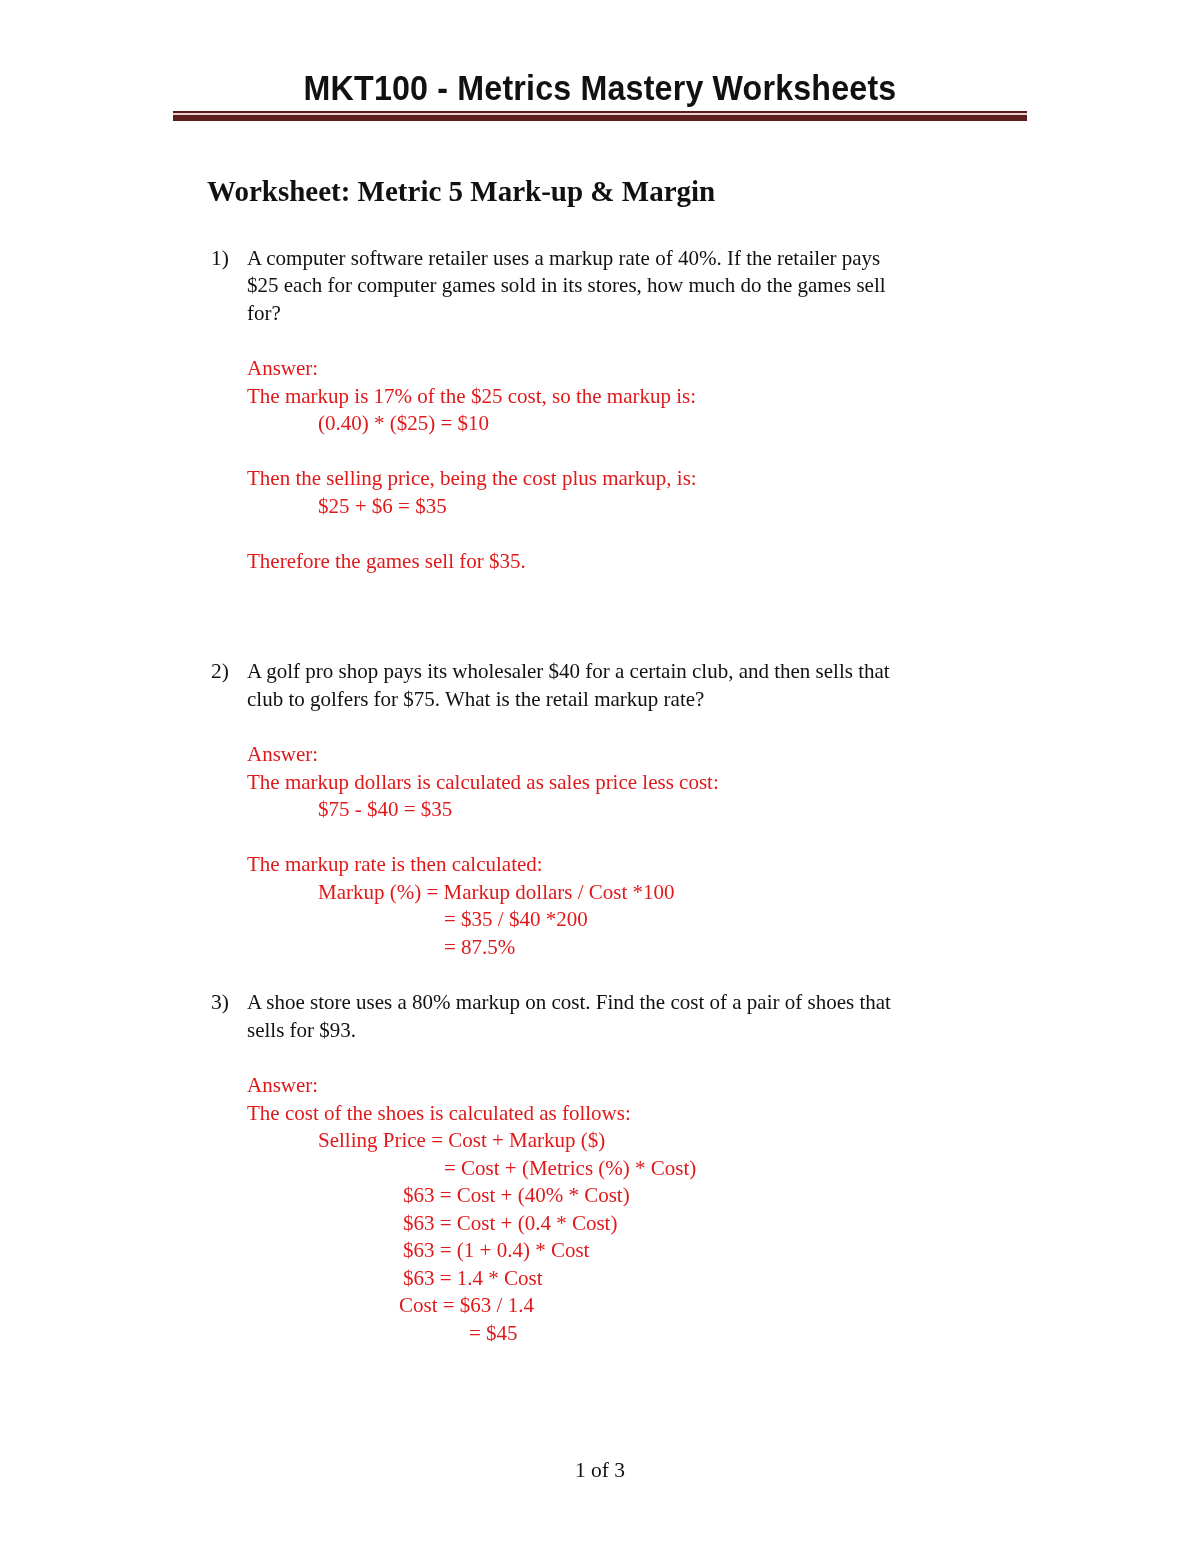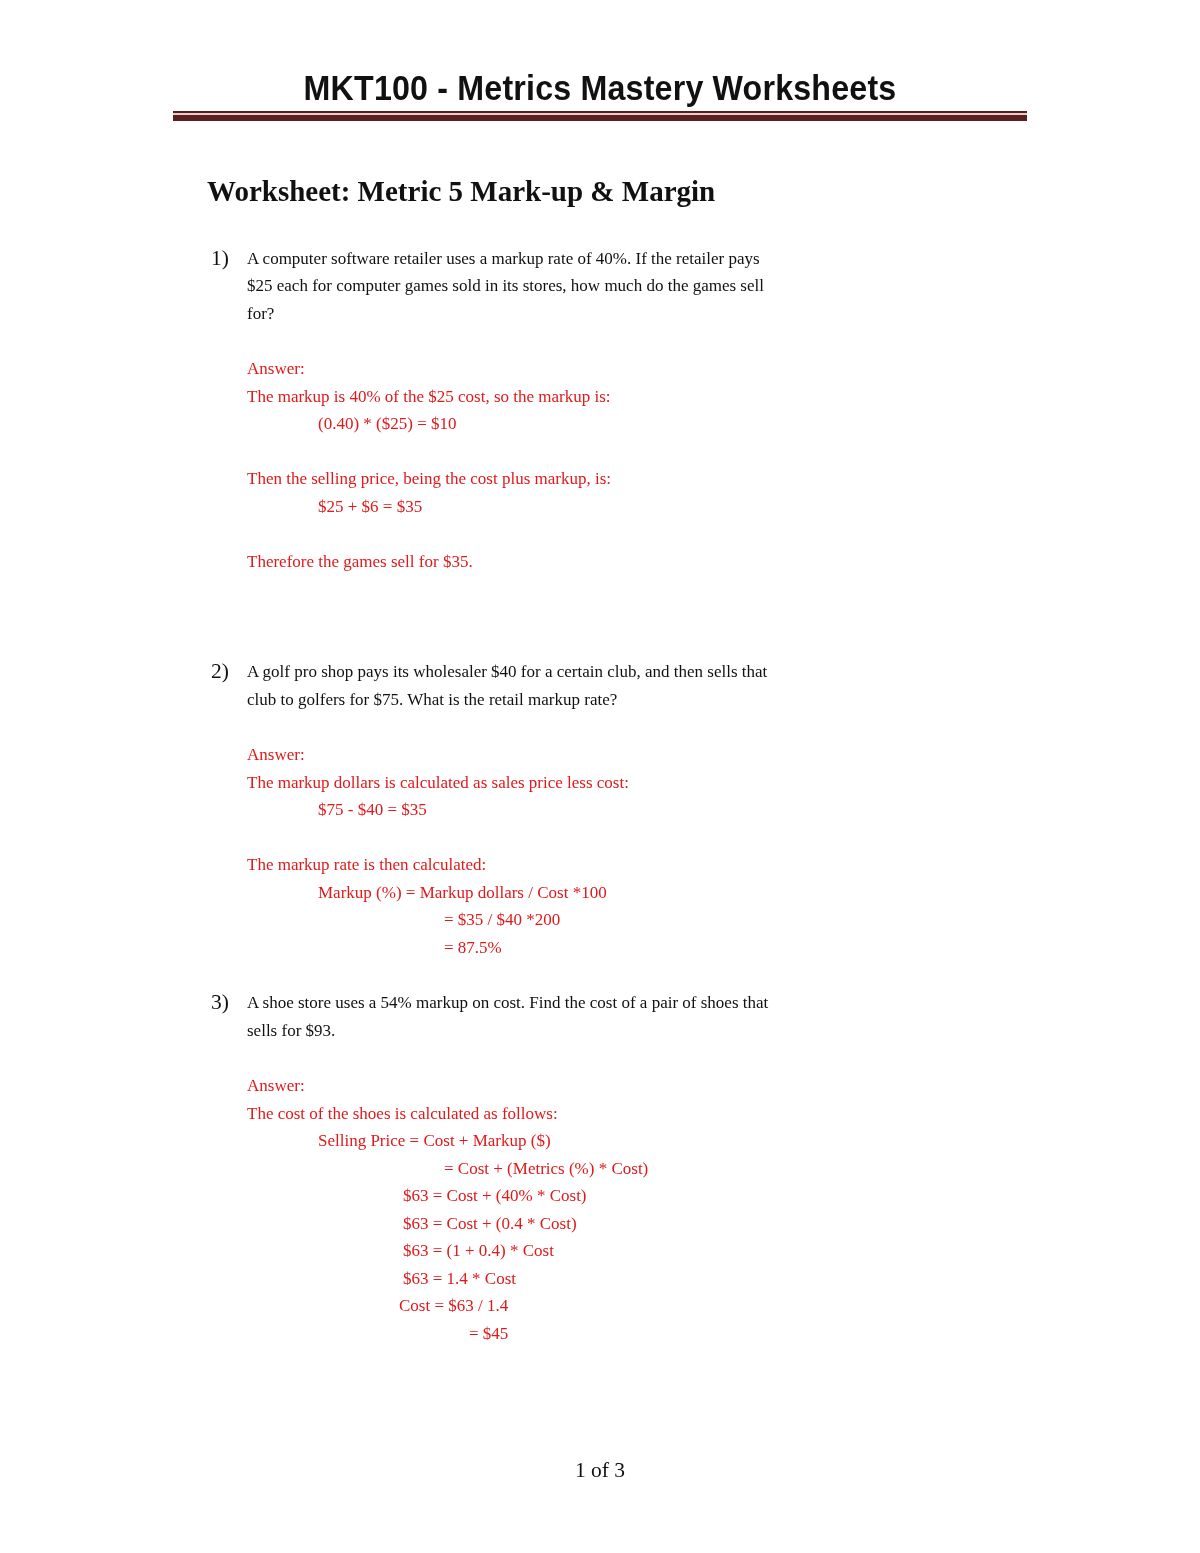--- a/index.html
+++ b/index.html
@@ -45,21 +45,21 @@
       left: 177px;
       top: 175px;
       font-family: "Liberation Serif", "DejaVu Serif", serif;
       font-weight: bold;
       font-size: 29px;
       color: #111;
       margin-left: 30px;
     }
     .line {
       position: absolute;
-      font-size: 17px;
+      font-size: 21px;
       line-height: 27.5px;
       white-space: nowrap;
     }
     .q { color: #111111; }
     .a { color: #e0191b; }
     .num { position: absolute; left: 211px; font-size: 21.5px; line-height: 27.5px; color: #111; }
     .footer {
       position: absolute;
       left: 0; right: 0;
       top: 1458px;
@@ -80,21 +80,21 @@
 
 <div class="ws-title">Worksheet: Metric 5 Mark-up &amp; Margin</div>
 
 <div>
   <span class="num" style="top:245px;">1)</span>
   <div class="line q" style="left:247px; top:245px;">A computer software retailer uses a markup rate of 40%. If the retailer pays</div>
   <div class="line q" style="left:247px; top:272px;">$25 each for computer games sold in its stores, how much do the games sell</div>
   <div class="line q" style="left:247px; top:300px;">for?</div>
 
   <div class="line a" style="left:247px; top:355px;">Answer:</div>
-  <div class="line a" style="left:247px; top:383px;">The markup is 40% of the $25 cost, so the markup is:</div>
+  <div class="line a" style="left:247px; top:383px;">The markup is 17% of the $25 cost, so the markup is:</div>
   <div class="line a" style="left:318px; top:410px;">(0.40) * ($25) = $10</div>
   <div class="line a" style="left:247px; top:465px;">Then the selling price, being the cost plus markup, is:</div>
   <div class="line a" style="left:318px; top:493px;">$25 + $6 = $35</div>
   <div class="line a" style="left:247px; top:548px;">Therefore the games sell for $35.</div>
 </div>
 
 <div>
   <span class="num" style="top:658px;">2)</span>
   <div class="line q" style="left:247px; top:658px;">A golf pro shop pays its wholesaler $40 for a certain club, and then sells that</div>
   <div class="line q" style="left:247px; top:686px;">club to golfers for $75. What is the retail markup rate?</div>
@@ -103,21 +103,21 @@
   <div class="line a" style="left:247px; top:769px;text-align:right;">The markup dollars is calculated as sales price less cost:</div>
   <div class="line a" style="left:318px; top:796px;">$75 - $40 = $35</div>
   <div class="line a" style="left:247px; top:851px;">The markup rate is then calculated:</div>
   <div class="line a" style="left:318px; top:879px;">Markup (%) = Markup dollars / Cost *100</div>
   <div class="line a" style="left:444px; top:906px;">= $35 / $40 *200</div>
   <div class="line a" style="left:444px; top:934px;">= 87.5%</div>
 </div>
 
 <div>
   <span class="num" style="top:989px;">3)</span>
-  <div class="line q" style="left:247px; top:989px;">A shoe store uses a 54% markup on cost. Find the cost of a pair of shoes that</div>
+  <div class="line q" style="left:247px; top:989px;">A shoe store uses a 80% markup on cost. Find the cost of a pair of shoes that</div>
   <div class="line q" style="left:247px; top:1017px;">sells for $93.</div>
 
   <div class="line a" style="left:247px; top:1072px;">Answer:</div>
   <div class="line a" style="left:247px; top:1100px;">The cost of the shoes is calculated as follows:</div>
   <div class="line a" style="left:318px; top:1127px;">Selling Price = Cost + Markup ($)</div>
   <div class="line a" style="left:444px; top:1155px;">= Cost + (Metrics (%) * Cost)</div>
   <div class="line a" style="left:403px; top:1182px;">$63 = Cost + (40% * Cost)</div>
   <div class="line a" style="left:403px; top:1210px;">$63 = Cost + (0.4 * Cost)</div>
   <div class="line a" style="left:403px; top:1237px;">$63 = (1 + 0.4) * Cost</div>
   <div class="line a" style="left:403px; top:1265px;">$63 = 1.4 * Cost</div>

